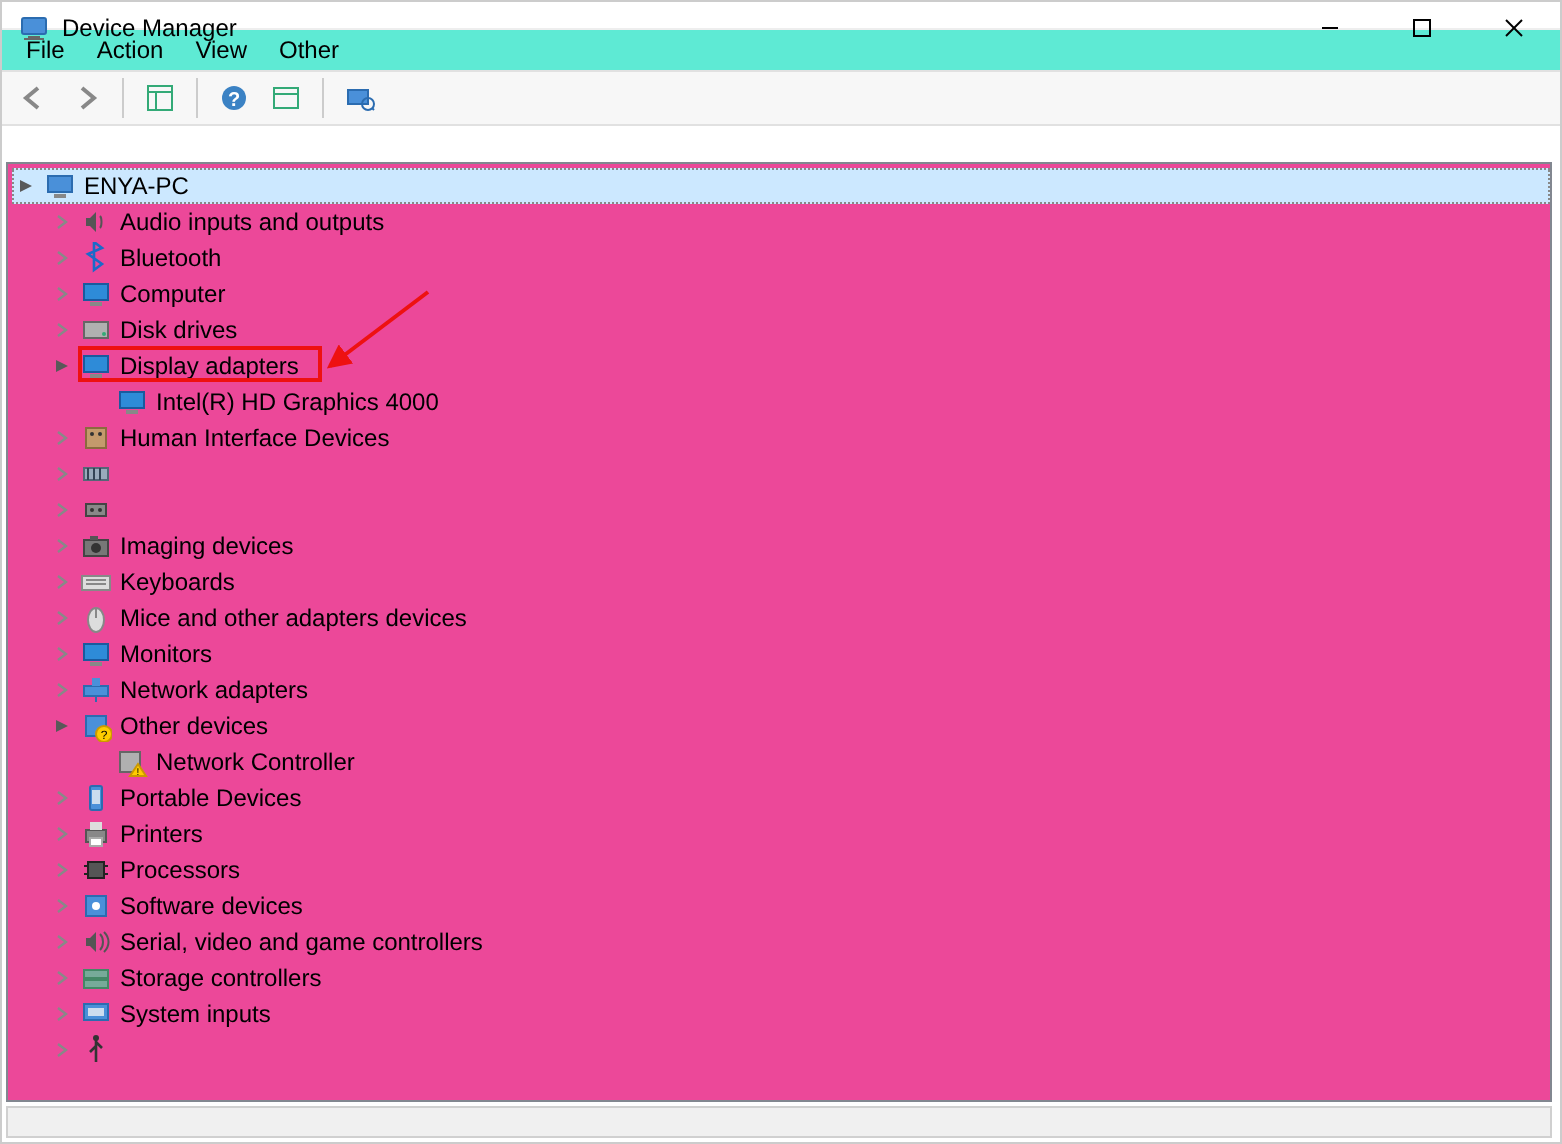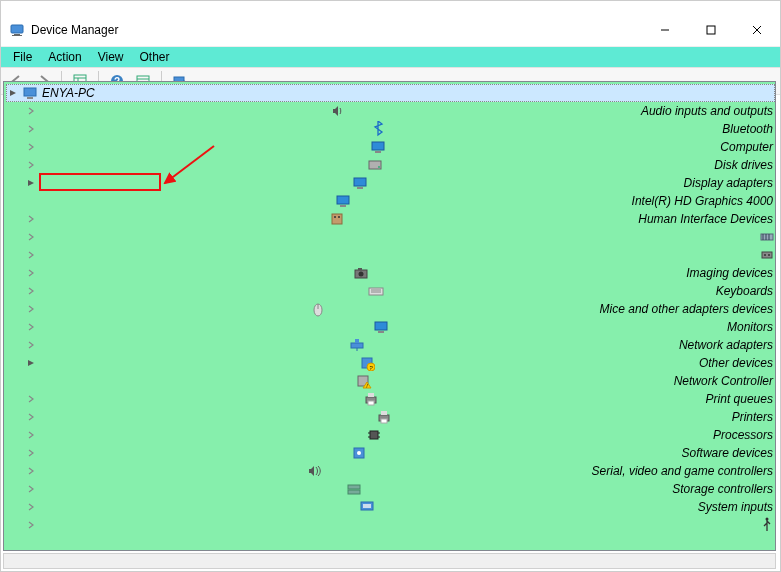--- a/index.html
+++ b/index.html
@@ -9,21 +9,21 @@
     font-size: 12px;
     background: #fff;
     width: 781px;
     height: 572px;
     overflow: hidden;
     border: 1px solid #ccc;
     position: relative;
   }
   
   .titlebar {
-    height: 46px;
+    height: 14px;
     display: flex;
     align-items: center;
     padding: 12px 0 0 8px;
     background: #fff;
     border-bottom: 1px solid #eee;
   }
   .titlebar .app-icon {
     width: 16px; height: 16px;
     margin-right: 6px;
   }
@@ -62,22 +62,21 @@
   .tsep { width: 1px; height: 20px; background: #ccc; margin: 0 4px; }
   
   .tree-container {
     position: absolute;
     top: 80px;
     left: 2px;
     right: 4px;
     bottom: 20px;
     border: 1px solid #828790;
     overflow-y: scroll;
-    background: #86efac;
-    font-style: italic;
+    background: #ec4899;
   }
   .tree {
     padding: 2px 0 2px 2px;
     white-space: nowrap;
   }
   .row {
     height: 18px;
     display: flex;
     align-items: center;
     gap: 2px;
@@ -94,22 +93,22 @@
     flex-shrink: 0;
   }
   .expander svg { width: 8px; height: 8px; }
   .icon {
     width: 16px; height: 16px;
     display: flex; align-items: center; justify-content: center;
     flex-shrink: 0;
   }
   .label { padding: 0 2px; }
   .indent-0 { padding-left: 0px; }
-  .indent-1 { padding-left: 18px; justify-content: space-between; }
-  .indent-2 { padding-left: 36px; justify-content: space-between; }
+  .indent-1 { padding-left: 18px; }
+  .indent-2 { padding-left: 36px; }
   
   .highlight-box {
     position: absolute;
     border: 2px solid #e11;
     pointer-events: none;
   }
   .arrow {
     position: absolute;
     pointer-events: none;
   }
@@ -461,26 +460,25 @@
           <span class="label">Network Controller</span>
         </div>
         <div class="row indent-1">
           <span class="expander">
             <svg viewBox="0 0 8 8">
               <path d="M2 1 L6 4 L2 7" fill="none" stroke="#888" stroke-width="1.2"></path>
             </svg>
           </span>
           <span class="icon">
             <svg viewBox="0 0 16 16">
-              <rect x="3" y="6" width="10" height="6" fill="#888" stroke="#555"></rect>
-              <rect x="5" y="2" width="6" height="4" fill="#ddd"></rect>
-              <rect x="5" y="10" width="6" height="4" fill="#fff" stroke="#aaa"></rect>
-            </svg>
-          </span>
-          <span class="label">Print queues</span>
+              <rect x="5" y="2" width="6" height="12" rx="1" fill="#4a90d9" stroke="#2b6cb0"></rect>
+              <rect x="6" y="4" width="4" height="7" fill="#cde"></rect>
+            </svg>
+          </span>
+          <span class="label">Portable Devices</span>
         </div>
         <div class="row indent-1">
           <span class="expander">
             <svg viewBox="0 0 8 8">
               <path d="M2 1 L6 4 L2 7" fill="none" stroke="#888" stroke-width="1.2"></path>
             </svg>
           </span>
           <span class="icon">
             <svg viewBox="0 0 16 16">
               <rect x="3" y="6" width="10" height="6" fill="#888" stroke="#555"></rect>

